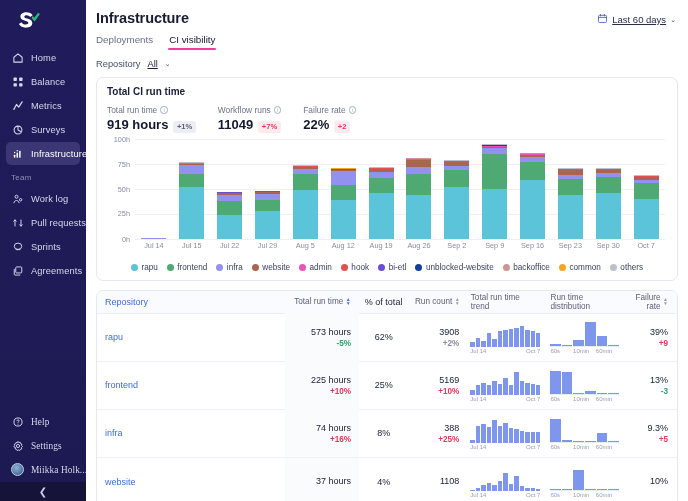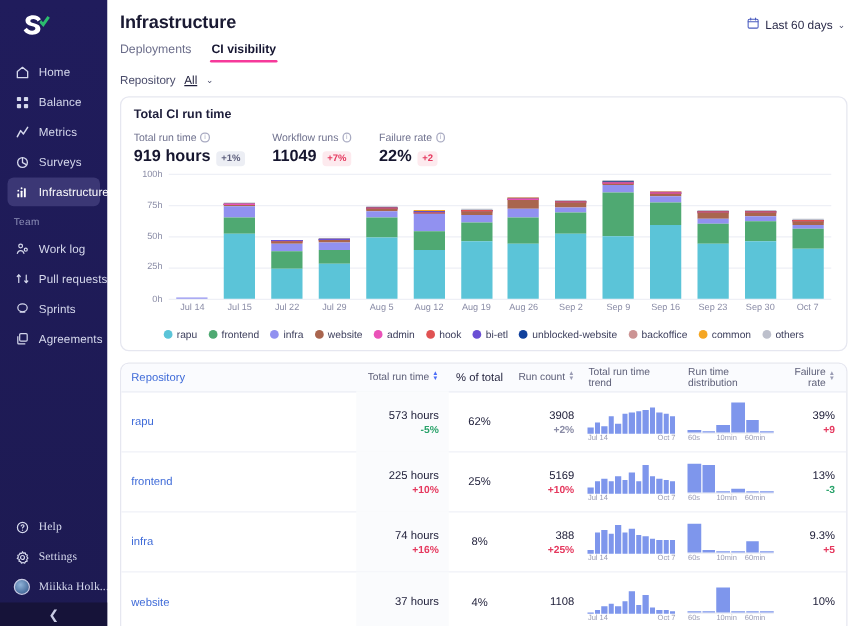--- a/index.html
+++ b/index.html
@@ -52,24 +52,24 @@
   .main {
     flex: 1; height: 501px; overflow: hidden; position: relative;
     background: #fff; padding: 0 10px 0 10px;
   }
   .page-title { font-size: 14.5px; font-weight: bold; color: #1a1a33; padding: 10px 0 0 0; letter-spacing:-.1px;}
   .daterange {
     position: absolute; right: 12px; top: 13px;
     display:flex; align-items:center; gap:4px;
     font-size: 9.5px; color: #2b2b4a;
   }
-  .daterange .lbl { }
+  .daterange .lbl { text-decoration: underline; }
   .tabs { display:flex; gap: 16px; margin-top: 8px; }
   .tab { font-size: 9.8px; color: #6b6d8a; padding-bottom: 5px; position: relative; }
-  .tab.active { color: #141430; font-weight: bold; }
+  .tab.active { color: #141430; font-weight: normal; }
   .tab.active:after {
     content:""; position:absolute; left:-1px; right:-1px; bottom:0; height:2px; background:#f6399a; border-radius:2px;
   }
   .filter-row { display:flex; align-items:center; gap:7px; margin-top: 9px; font-size: 9.3px; color:#4a4c6b; }
   .filter-val { color:#1d1d3a; text-decoration: underline; }
   .caret { font-size: 7px; color:#4a4c6b; }
 
   
   .card {
     margin-top: 8px; border: 1px solid #e6e7f0; border-radius: 7px; background:#fff;
@@ -629,21 +629,21 @@
         <div class="th c-runtime" style="justify-content:flex-end">
           <span>Total run time</span>
           <span class="sort-ico">
               <span class="on">▲</span>
               <span class="on">▼</span>
             </span>
         </div>
         <div class="th c-pct" style="justify-content:center">
             <span>% of total</span>
           </div>
-        <div class="th c-count" style="justify-content:center">
+        <div class="th c-count" style="justify-content:flex-end">
           <span>Run count</span>
           <span class="sort-ico">
               <span>▲</span>
               <span>▼</span>
             </span>
         </div>
         <div class="th c-trend">
             <span>Total run time trend</span>
           </div>
         <div class="th c-dist">

